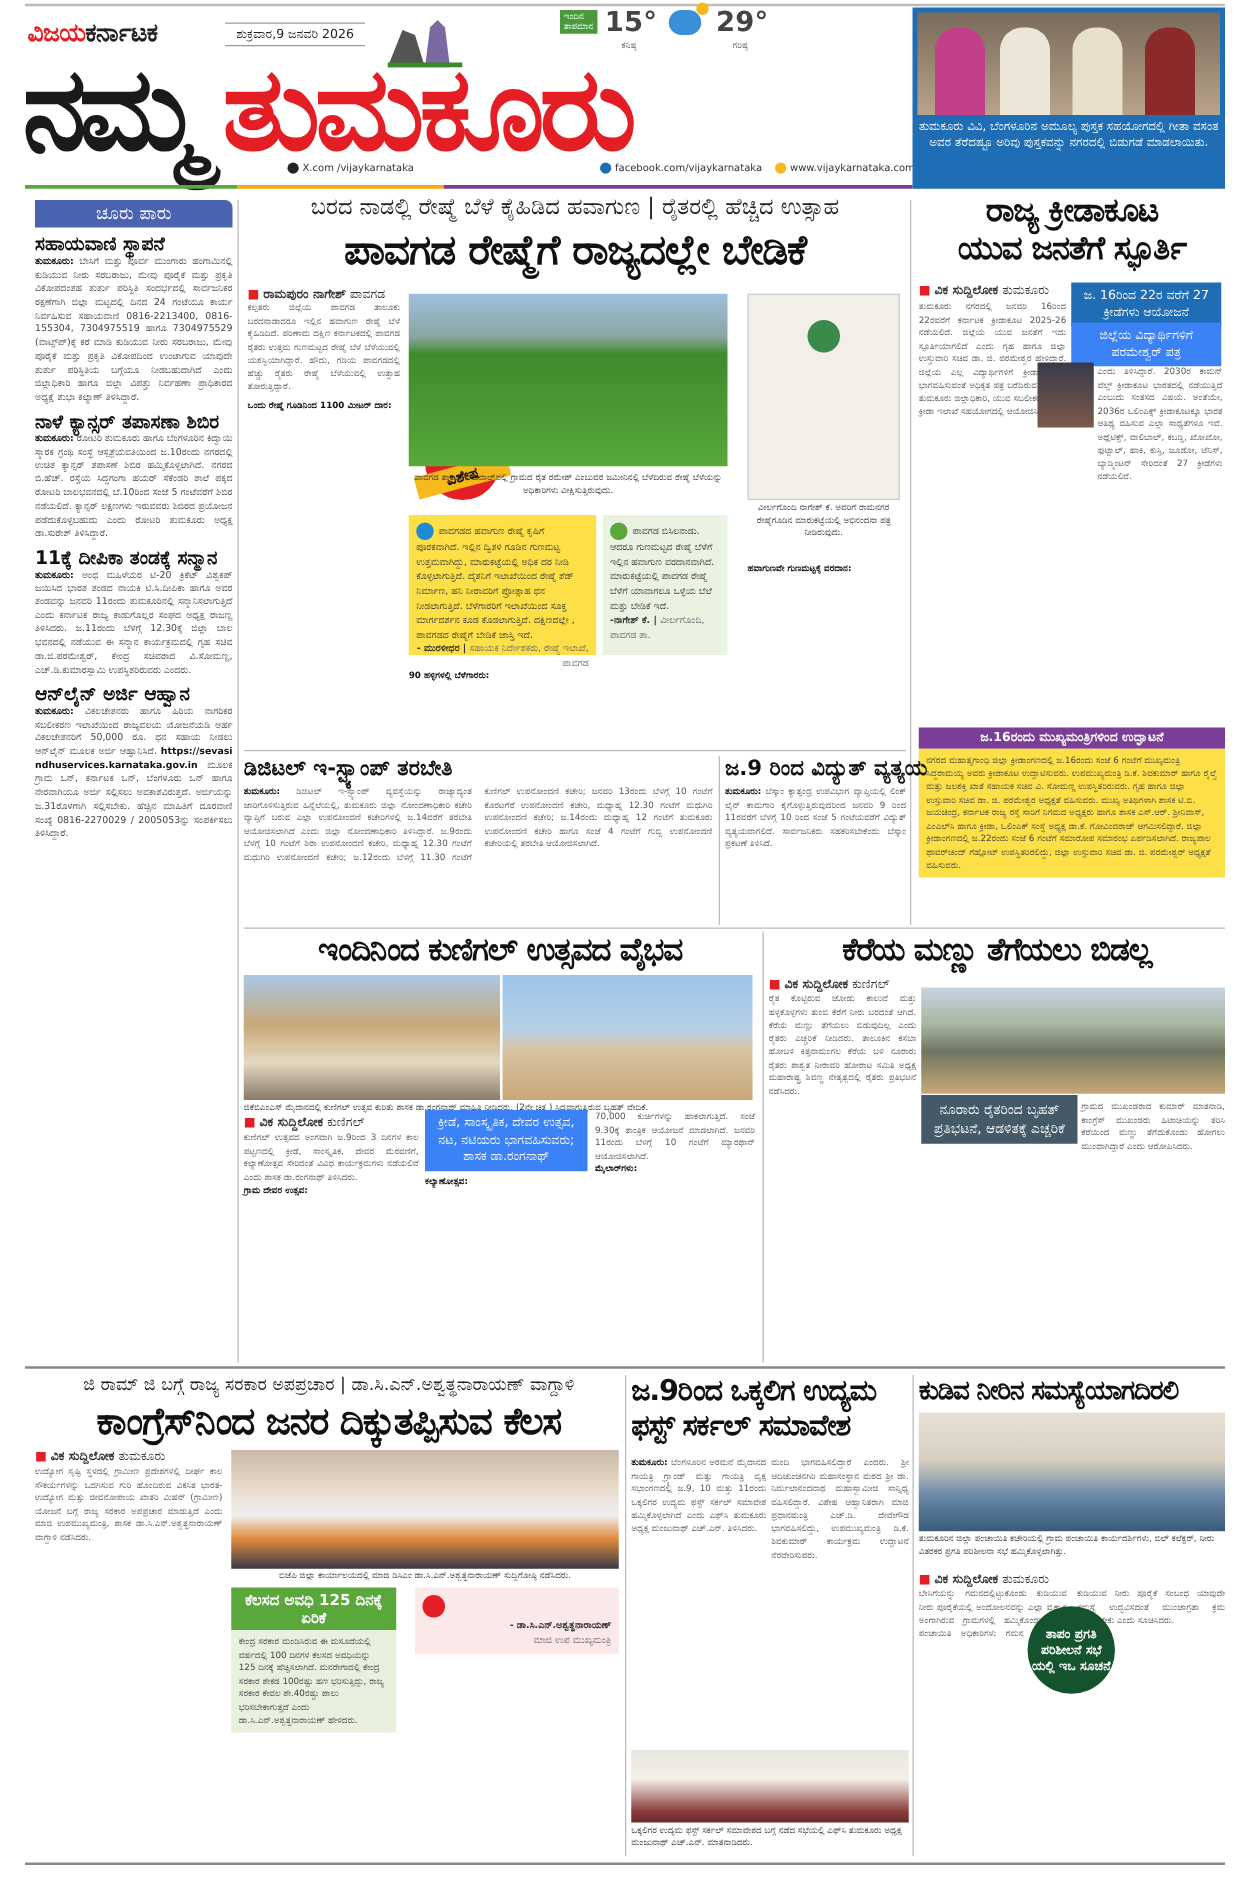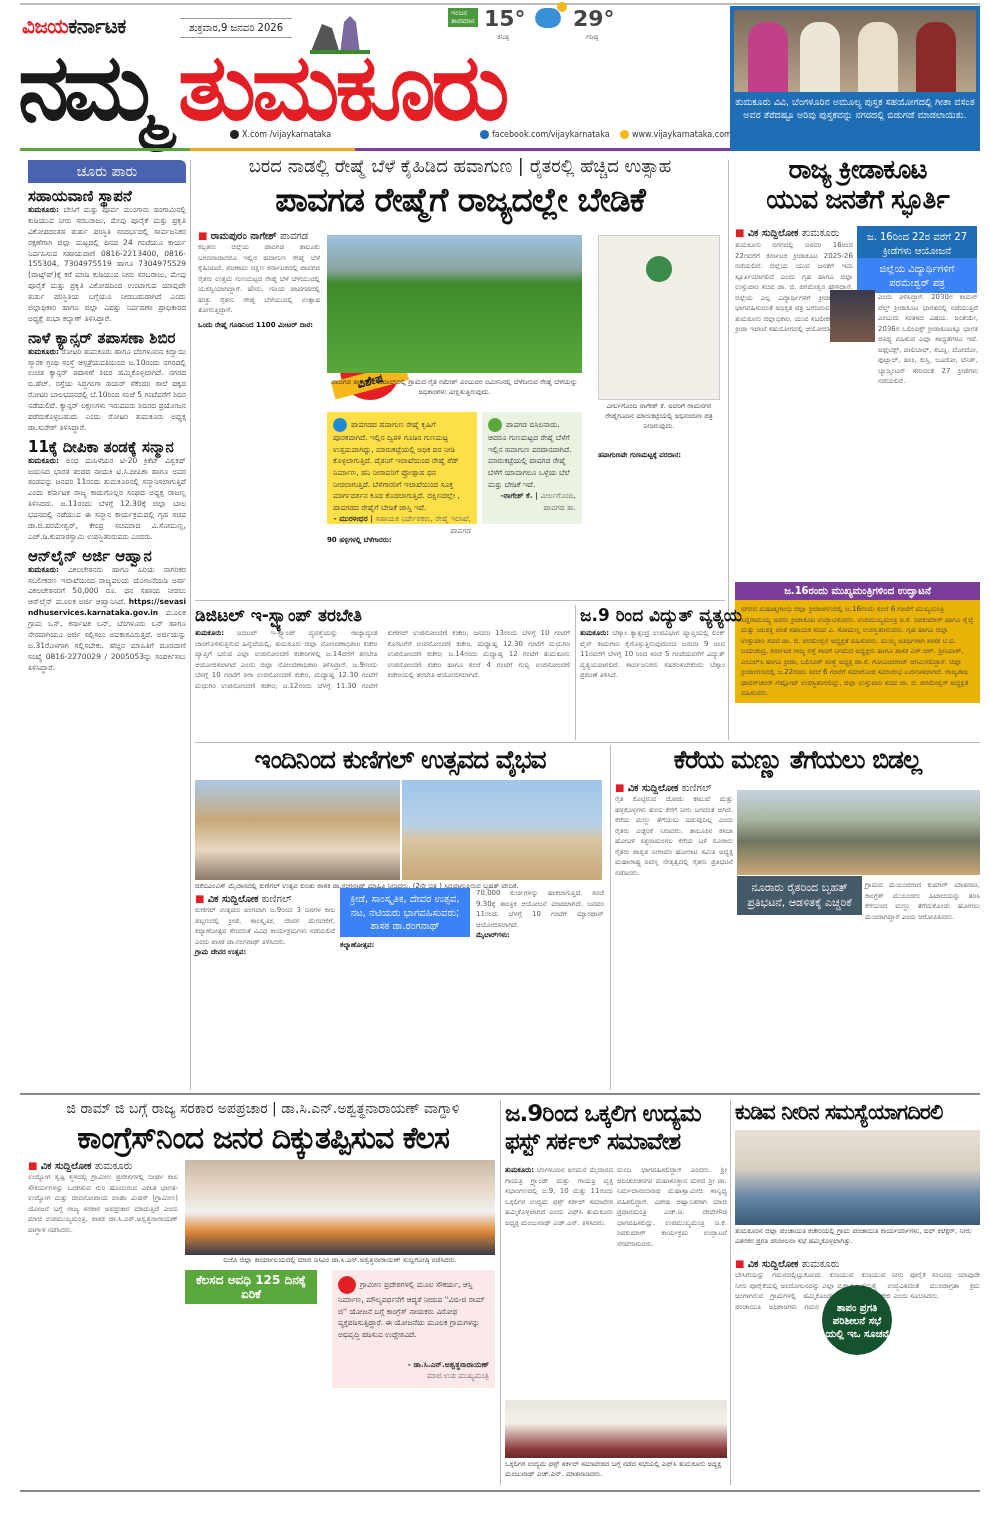--- a/index.html
+++ b/index.html
@@ -35,21 +35,21 @@
 .headline{font-size:30px;font-weight:900;text-align:center;color:#111;letter-spacing:-1px}
 .byline{font-size:10px;color:#333}
 .byline:before{content:"■ ";color:#e31e24}
 .body{font-size:7px;line-height:1.5;color:#555;text-align:justify}
 .photo{background:linear-gradient(180deg,#9ec0e0 0%,#8aa5a0 25%,#3f8a2c 35%,#58a83a 100%)}
 .crowd{background:linear-gradient(180deg,#c7d3e0 0%,#a8b5a0 35%,#6f7560 60%,#c9a878 100%)}
 .cap{font-size:7px;color:#333;text-align:center;line-height:1.4}
 .redbox{background:#3b82f6;color:#fff;text-align:center;font-size:10px;padding:4px;line-height:1.35}
 .bluebox{background:#1e6db5;color:#fff;text-align:center;font-size:10px;padding:4px;line-height:1.35}
 .purplehead{background:#7a3e98;color:#fff;text-align:center;font-size:10px;padding:3px;font-weight:bold}
-.purplebody{background:#eab308;font-size:7px;line-height:1.5;padding:4px 6px;color:#444}
+.purplebody{background:#fde047;font-size:7px;line-height:1.5;padding:4px 6px;color:#444}
 .greenhead{background:#5aa83c;color:#fff;text-align:center;font-size:12px;padding:3px;font-weight:bold}
 .greenbody{background:#e8f0de;font-size:7px;line-height:1.5;padding:4px 6px;color:#444}
 .lightblue{background:#fde047}
 .lightgreen{background:#eaf2e2}
 .quote{font-size:7.5px;line-height:1.55;color:#333;padding:6px}
 .dot{display:inline-block;width:14px;height:14px;border-radius:50%;vertical-align:middle;margin-right:4px}
 .badge{left:340px;top:340px;width:60px;height:60px;border-radius:50%;background:#e31e24;color:#fff;font-weight:900;font-size:20px;text-align:center;line-height:40px}
 .badge span{position:absolute;left:-8px;top:32px;width:76px;background:#f6b81a;color:#111;font-size:12px;line-height:18px;transform:rotate(-15deg)}
 .section-h{font-size:17px;font-weight:bold;color:#111}
 .hr{height:1px;background:#bbb}
@@ -136,21 +136,21 @@
   <div style="margin:20px auto 0;width:26px;height:26px;border-radius:50%;background:#3a8a4a"></div>
 </div>
 <div class="abs cap" style="left:598px;top:402px;width:122px">ವೀರ್ಲಗೊಂದಿ ನಾಗೇಶ್ ಕೆ. ಅವರಿಗೆ ರಾಮನಗರ ರೇಷ್ಮೆಗೂಡಿನ ಮಾರುಕಟ್ಟೆಯಲ್ಲಿ ಅಭಿನಂದನಾ ಪತ್ರ ನೀಡಿರುವುದು.</div>
 
 <div class="abs lightblue quote" style="left:327px;top:412px;width:150px;height:112px">
   <span class="dot" style="background:#1e8ad6"></span><span>ಪಾವಗಡದ ಹವಾಗುಣ ರೇಷ್ಮೆ ಕೃಷಿಗೆ ಪೂರಕವಾಗಿದೆ. ಇಲ್ಲಿನ ದ್ವಿತಳಿ ಗೂಡಿನ ಗುಣಮಟ್ಟ ಉತ್ತಮವಾಗಿದ್ದು, ಮಾರುಕಟ್ಟೆಯಲ್ಲಿ ಅಧಿಕ ದರ ನೀಡಿ ಕೊಳ್ಳಲಾಗುತ್ತಿದೆ. ದೈತನಿಗೆ ಇಲಾಖೆಯಿಂದ ರೇಷ್ಮೆ ಶೆಡ್ ನಿರ್ಮಾಣ, ಹನಿ ನೀರಾವರಿಗೆ ಪ್ರೋತ್ಸಾಹ ಧನ ನೀಡಲಾಗುತ್ತಿದೆ. ಬೆಳೆಗಾರರಿಗೆ ಇಲಾಖೆಯಿಂದ ಸೂಕ್ತ ಮಾರ್ಗದರ್ಶನ ಕೂಡ ಕೊಡಲಾಗುತ್ತಿದೆ. ದಕ್ಷಿಣದಲ್ಲೇ , ಪಾವಗಡದ ರೇಷ್ಮೆಗೆ ಬೇಡಿಕೆ ಜಾಸ್ತಿ ಇದೆ.</span>
   <div style="text-align:right;font-weight:bold"><span>- ಮುರಳೀಧರ |</span> <span style="font-weight:normal;color:#666">ಸಹಾಯಕ ನಿರ್ದೇಶಕರು, ರೇಷ್ಮೆ ಇಲಾಖೆ, ಪಾವಗಡ</span></div>
 </div>
 <div class="abs lightgreen quote" style="left:482px;top:412px;width:100px;height:112px">
   <span class="dot" style="background:#5aa83c"></span><span>ಪಾವಗಡ ಬಿಸಿಲನಾಡು. ಆದರೂ ಗುಣಮಟ್ಟದ ರೇಷ್ಮೆ ಬೆಳೆಗೆ ಇಲ್ಲಿನ ಹವಾಗುಣ ವರದಾನವಾಗಿದೆ. ಮಾರುಕಟ್ಟೆಯಲ್ಲಿ ಪಾವಗಡ ರೇಷ್ಮೆ ಬೆಳೆಗೆ ಯಾವಾಗಲೂ ಒಳ್ಳೆಯ ಬೆಲೆ ಮತ್ತು ಬೇಡಿಕೆ ಇದೆ.</span>
-  <div style="text-align:right;font-weight:bold"><span>-ನಾಗೇಶ್ ಕೆ. |</span> <span style="font-weight:normal;color:#666">ವೀರ್ಲಗೊಂದಿ, ಪಾವಗಡ ತಾ.</span></div>
+  <div style="font-weight:bold"><span>-ನಾಗೇಶ್ ಕೆ. |</span> <span style="font-weight:normal;color:#666">ವೀರ್ಲಗೊಂದಿ, ಪಾವಗಡ ತಾ.</span></div>
 </div>
 <div class="abs body" style="left:598px;top:450px;width:122px"><b style="color:#111">ಹವಾಗುಣವೇ ಗುಣಮಟ್ಟಕ್ಕೆ ವರದಾನ:</b></div>
 <div class="abs body" style="left:327px;top:535px;width:393px"><b style="color:#111">90 ಹಳ್ಳಿಗಳಲ್ಲಿ ಬೆಳೆಗಾರರು:</b></div>
 
 <div class="abs hr" style="left:195px;top:600px;width:530px"></div>
 <div class="abs divider-v" style="left:728px;top:160px;height:580px"></div>
 
 <div class="abs headline" style="left:735px;top:155px;width:245px;font-size:26px;line-height:1.15"><span>ರಾಜ್ಯ ಕ್ರೀಡಾಕೂಟ</span><br><span>ಯುವ ಜನತೆಗೆ ಸ್ಫೂರ್ತಿ</span></div>
 <div class="abs byline" style="left:735px;top:227px"><b>ವಿಕ ಸುದ್ದಿಲೋಕ</b> <span>ತುಮಕೂರು</span></div>
 <div class="abs bluebox" style="left:857px;top:226px;width:120px">ಜ. 16ರಿಂದ 22ರ ವರೆಗೆ 27 ಕ್ರೀಡೆಗಳು ಆಯೋಜನೆ</div>
@@ -193,24 +193,25 @@
 <div class="abs hr" style="left:20px;top:1093px;width:960px;height:2px;background:#888"></div>
 
 <div class="abs" style="left:28px;top:1100px;width:470px;font-size:14px;color:#222;text-align:center">ಜಿ ರಾಮ್ ಜಿ ಬಗ್ಗೆ ರಾಜ್ಯ ಸರಕಾರ ಅಪಪ್ರಚಾರ | ಡಾ.ಸಿ.ಎನ್.ಅಶ್ವತ್ಥನಾರಾಯಣ್ ವಾಗ್ದಾಳಿ</div>
 <div class="abs headline" style="left:28px;top:1120px;width:470px;font-size:30px">ಕಾಂಗ್ರೆಸ್‌ನಿಂದ ಜನರ ದಿಕ್ಕುತಪ್ಪಿಸುವ ಕೆಲಸ</div>
 <div class="abs byline" style="left:28px;top:1160px"><b>ವಿಕ ಸುದ್ದಿಲೋಕ</b> <span>ತುಮಕೂರು</span></div>
 <div class="abs body" style="left:28px;top:1172px;width:150px">ಉದ್ಯೋಗ ಸೃಷ್ಟಿ ಸ್ಥಳದಲ್ಲಿ ಗ್ರಾಮೀಣ ಪ್ರದೇಶಗಳಲ್ಲಿ ದೀರ್ಘ ಕಾಲ ಸೌಕರ್ಯಗಳನ್ನು ಒದಗಿಸುವ ಗುರಿ ಹೊಂದಿರುವ ವಿಕಸಿತ ಭಾರತ-ಉದ್ಯೋಗ ಮತ್ತು ಜೀವನೋಪಾಯ ಖಾತರಿ ಮಿಷನ್ (ಗ್ರಾಮೀಣ) ಯೋಜನೆ ಬಗ್ಗೆ ರಾಜ್ಯ ಸರಕಾರ ಅಪಪ್ರಚಾರ ಮಾಡುತ್ತಿದೆ ಎಂದು ಮಾಜಿ ಉಪಮುಖ್ಯಮಂತ್ರಿ, ಶಾಸಕ ಡಾ.ಸಿ.ಎನ್.ಅಶ್ವತ್ಥನಾರಾಯಣ್ ವಾಗ್ದಾಳಿ ನಡೆಸಿದರು.</div>
 <div class="abs crowd" style="left:185px;top:1160px;width:310px;height:95px;background:linear-gradient(180deg,#c8b8a8 0%,#e8d8c8 30%,#f0f0f0 55%,#e08a3a 75%,#3a3a4a 100%)"></div>
 <div class="abs cap" style="left:185px;top:1256px;width:310px">ಬಿಜೆಪಿ ಜಿಲ್ಲಾ ಕಾರ್ಯಾಲಯದಲ್ಲಿ ಮಾಜಿ ಡಿಸಿಎಂ ಡಾ.ಸಿ.ಎನ್.ಅಶ್ವತ್ಥನಾರಾಯಣ್ ಸುದ್ದಿಗೋಷ್ಠಿ ನಡೆಸಿದರು.</div>
 <div class="abs" style="left:185px;top:1270px;width:132px">
   <div class="greenhead">ಕೆಲಸದ ಅವಧಿ 125 ದಿನಕ್ಕೆ ಏರಿಕೆ</div>
+  <div class="greenbody">ಕೇಂದ್ರ ಸರಕಾರ ಮಂಡಿಸಿರುವ ಈ ಮಸೂದೆಯಲ್ಲಿ ವರ್ಷದಲ್ಲಿ 100 ದಿನಗಳ ಕೆಲಸದ ಅವಧಿಯನ್ನು 125 ದಿನಕ್ಕೆ ಹೆಚ್ಚಿಸಲಾಗಿದೆ. ಮನರೇಗಾದಲ್ಲಿ ಕೇಂದ್ರ ಸರಕಾರ ಶೇಕಡ 100ರಷ್ಟು ಹಣ ಭರಿಸುತ್ತಿದ್ದು, ರಾಜ್ಯ ಸರಕಾರ ಕೇವಲ ಶೇ.40ರಷ್ಟು ಪಾಲು ಭರಿಸಬೇಕಾಗುತ್ತದೆ ಎಂದು ಡಾ.ಸಿ.ಎನ್.ಅಶ್ವತ್ಥನಾರಾಯಣ್ ಹೇಳಿದರು.</div>
 </div>
 <div class="abs" style="left:332px;top:1270px;width:163px;background:#fbe9e9;padding:6px;font-size:7.5px;line-height:1.55;color:#333">
-  <span class="dot" style="background:#e31e24;width:18px;height:18px"></span><span>ಗ್ರಾಮೀಣ ಪ್ರದೇಶಗಳಲ್ಲಿ ಮೂಲ ಸೌಕರ್ಯ, ಆಸ್ತಿ ನಿರ್ಮಾಣ, ಮೌಲ್ಯವರ್ಧನೆಗೆ ಆದ್ಯತೆ ನೀಡುವ ''ವಿಬಿ-ಜಿ ರಾಮ್ ಜಿ'' ಯೋಜನೆ ಬಗ್ಗೆ ಕಾಂಗ್ರೆಸ್ ನಾಯಕರು ವಿರೋಧ ವ್ಯಕ್ತಪಡಿಸುತ್ತಿದ್ದಾರೆ. ಈ ಯೋಜನೆಯ ಮೂಲಕ ಗ್ರಾಮಗಳನ್ನು ಅಭಿವೃದ್ಧಿ ಪಡಿಸುವ ಉದ್ದೇಶವಿದೆ.</span>
-  <div style="text-align:right;font-weight:bold;margin-top:18px">- ಡಾ.ಸಿ.ಎನ್.ಅಶ್ವತ್ಥನಾರಾಯಣ್</div>
+  <span class="dot" style="background:#e31e24;width:18px;height:18px"></span>
+  <div style="text-align:right;font-weight:bold;margin-top:0">- ಡಾ.ಸಿ.ಎನ್.ಅಶ್ವತ್ಥನಾರಾಯಣ್</div>
   <div style="text-align:right;color:#666">ಮಾಜಿ ಉಪ ಮುಖ್ಯಮಂತ್ರಿ</div>
 </div>
 
 <div class="abs divider-v" style="left:500px;top:1100px;height:385px"></div>
 
 <div class="abs headline" style="left:505px;top:1100px;width:222px;font-size:23px;line-height:1.2;text-align:left"><span>ಜ.9ರಿಂದ ಒಕ್ಕಲಿಗ ಉದ್ಯಮ</span><br><span>ಫಸ್ಟ್ ಸರ್ಕಲ್ ಸಮಾವೇಶ</span></div>
 <div class="abs body" style="left:505px;top:1165px;width:108px"><b style="color:#111">ತುಮಕೂರು:</b> <span>ಬೆಂಗಳೂರಿನ ಅರಮನೆ ಮೈದಾನದ ಗಾಯತ್ರಿ ಗ್ರ್ಯಾಂಡ್ ಮತ್ತು ಗಾಯತ್ರಿ ವೃಕ್ಷ ಸಭಾಂಗಣದಲ್ಲಿ ಜ.9, 10 ಮತ್ತು 11ರಂದು ಒಕ್ಕಲಿಗರ ಉದ್ಯಮ ಫಸ್ಟ್ ಸರ್ಕಲ್ ಸಮಾವೇಶ ಹಮ್ಮಿಕೊಳ್ಳಲಾಗಿದೆ ಎಂದು ಎಫ್‌ಸಿ ತುಮಕೂರು ಅಧ್ಯಕ್ಷ ಮಂಜುನಾಥ್ ಎಚ್.ಎನ್. ತಿಳಿಸಿದರು.</span></div>
 <div class="abs body" style="left:617px;top:1165px;width:110px">ಮಂದಿ ಭಾಗವಹಿಸಲಿದ್ದಾರೆ ಎಂದರು. ಶ್ರೀ ಆದಿಚುಂಚನಗಿರಿ ಮಹಾಸಂಸ್ಥಾನ ಮಠದ ಶ್ರೀ ಡಾ. ನಿರ್ಮಲಾನಂದನಾಥ ಮಹಾಸ್ವಾಮೀಜಿ ಸಾನ್ನಿಧ್ಯ ವಹಿಸಲಿದ್ದಾರೆ. ವಿಶೇಷ ಆಹ್ವಾನಿತರಾಗಿ ಮಾಜಿ ಪ್ರಧಾನಮಂತ್ರಿ ಎಚ್.ಡಿ. ದೇವೇಗೌಡ ಭಾಗವಹಿಸಲಿದ್ದು, ಉಪಮುಖ್ಯಮಂತ್ರಿ ಡಿ.ಕೆ. ಶಿವಕುಮಾರ್ ಕಾರ್ಯಕ್ರಮ ಉದ್ಘಾಟನೆ ನೆರವೇರಿಸುವರು.</div>
 <div class="abs" style="left:505px;top:1400px;width:222px;height:58px;background:linear-gradient(180deg,#e8e6e0 0%,#f4f0e8 40%,#8a3a3a 85%,#6a2a2a 100%)"></div>
 <div class="abs cap" style="left:505px;top:1460px;width:222px;text-align:left">ಒಕ್ಕಲಿಗರ ಉದ್ಯಮ ಫಸ್ಟ್ ಸರ್ಕಲ್ ಸಮಾವೇಶದ ಬಗ್ಗೆ ನಡೆದ ಸಭೆಯಲ್ಲಿ ಎಫ್‌ಸಿ ತುಮಕೂರು ಅಧ್ಯಕ್ಷ ಮಂಜುನಾಥ್ ಎಚ್.ಎನ್. ಮಾತನಾಡಿದರು.</div>

